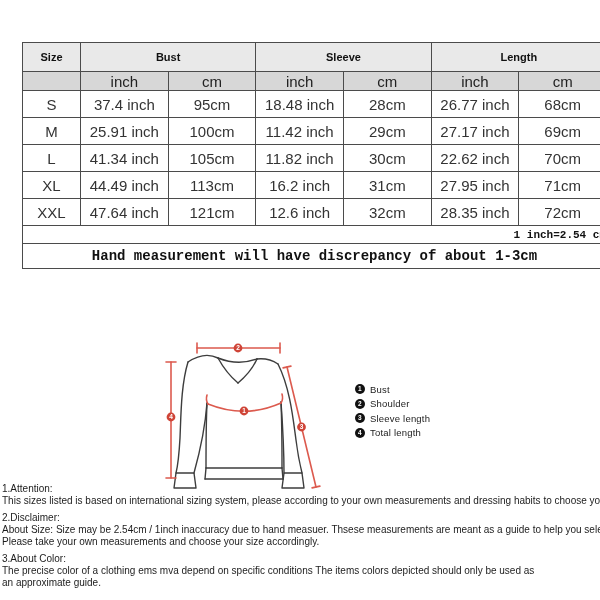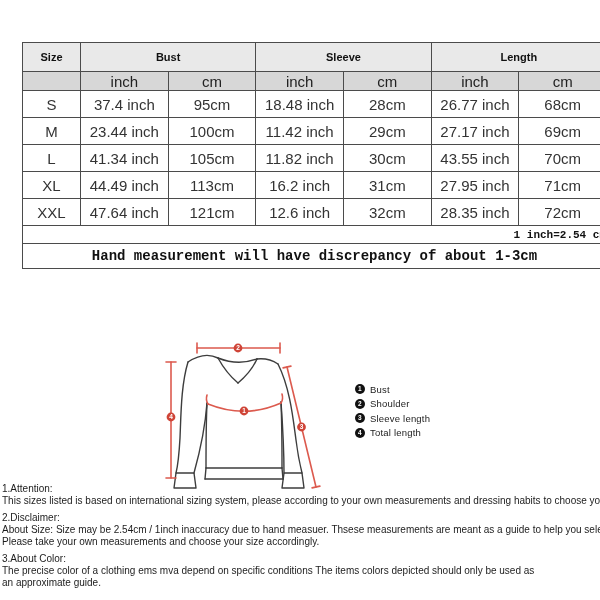--- a/index.html
+++ b/index.html
@@ -78,34 +78,34 @@
     <td>S</td>
     <td>37.4 inch</td>
     <td>95cm</td>
     <td>18.48 inch</td>
     <td>28cm</td>
     <td>26.77 inch</td>
     <td>68cm</td>
   </tr>
   <tr class="data">
     <td>M</td>
-    <td>23.44 inch</td>
+    <td>25.91 inch</td>
     <td>100cm</td>
     <td>11.42 inch</td>
     <td>29cm</td>
     <td>27.17 inch</td>
     <td>69cm</td>
   </tr>
   <tr class="data">
     <td>L</td>
     <td>41.34 inch</td>
     <td>105cm</td>
     <td>11.82 inch</td>
     <td>30cm</td>
-    <td>43.55 inch</td>
+    <td>22.62 inch</td>
     <td>70cm</td>
   </tr>
   <tr class="data">
     <td>XL</td>
     <td>44.49 inch</td>
     <td>113cm</td>
     <td>16.2 inch</td>
     <td>31cm</td>
     <td>27.95 inch</td>
     <td>71cm</td>

